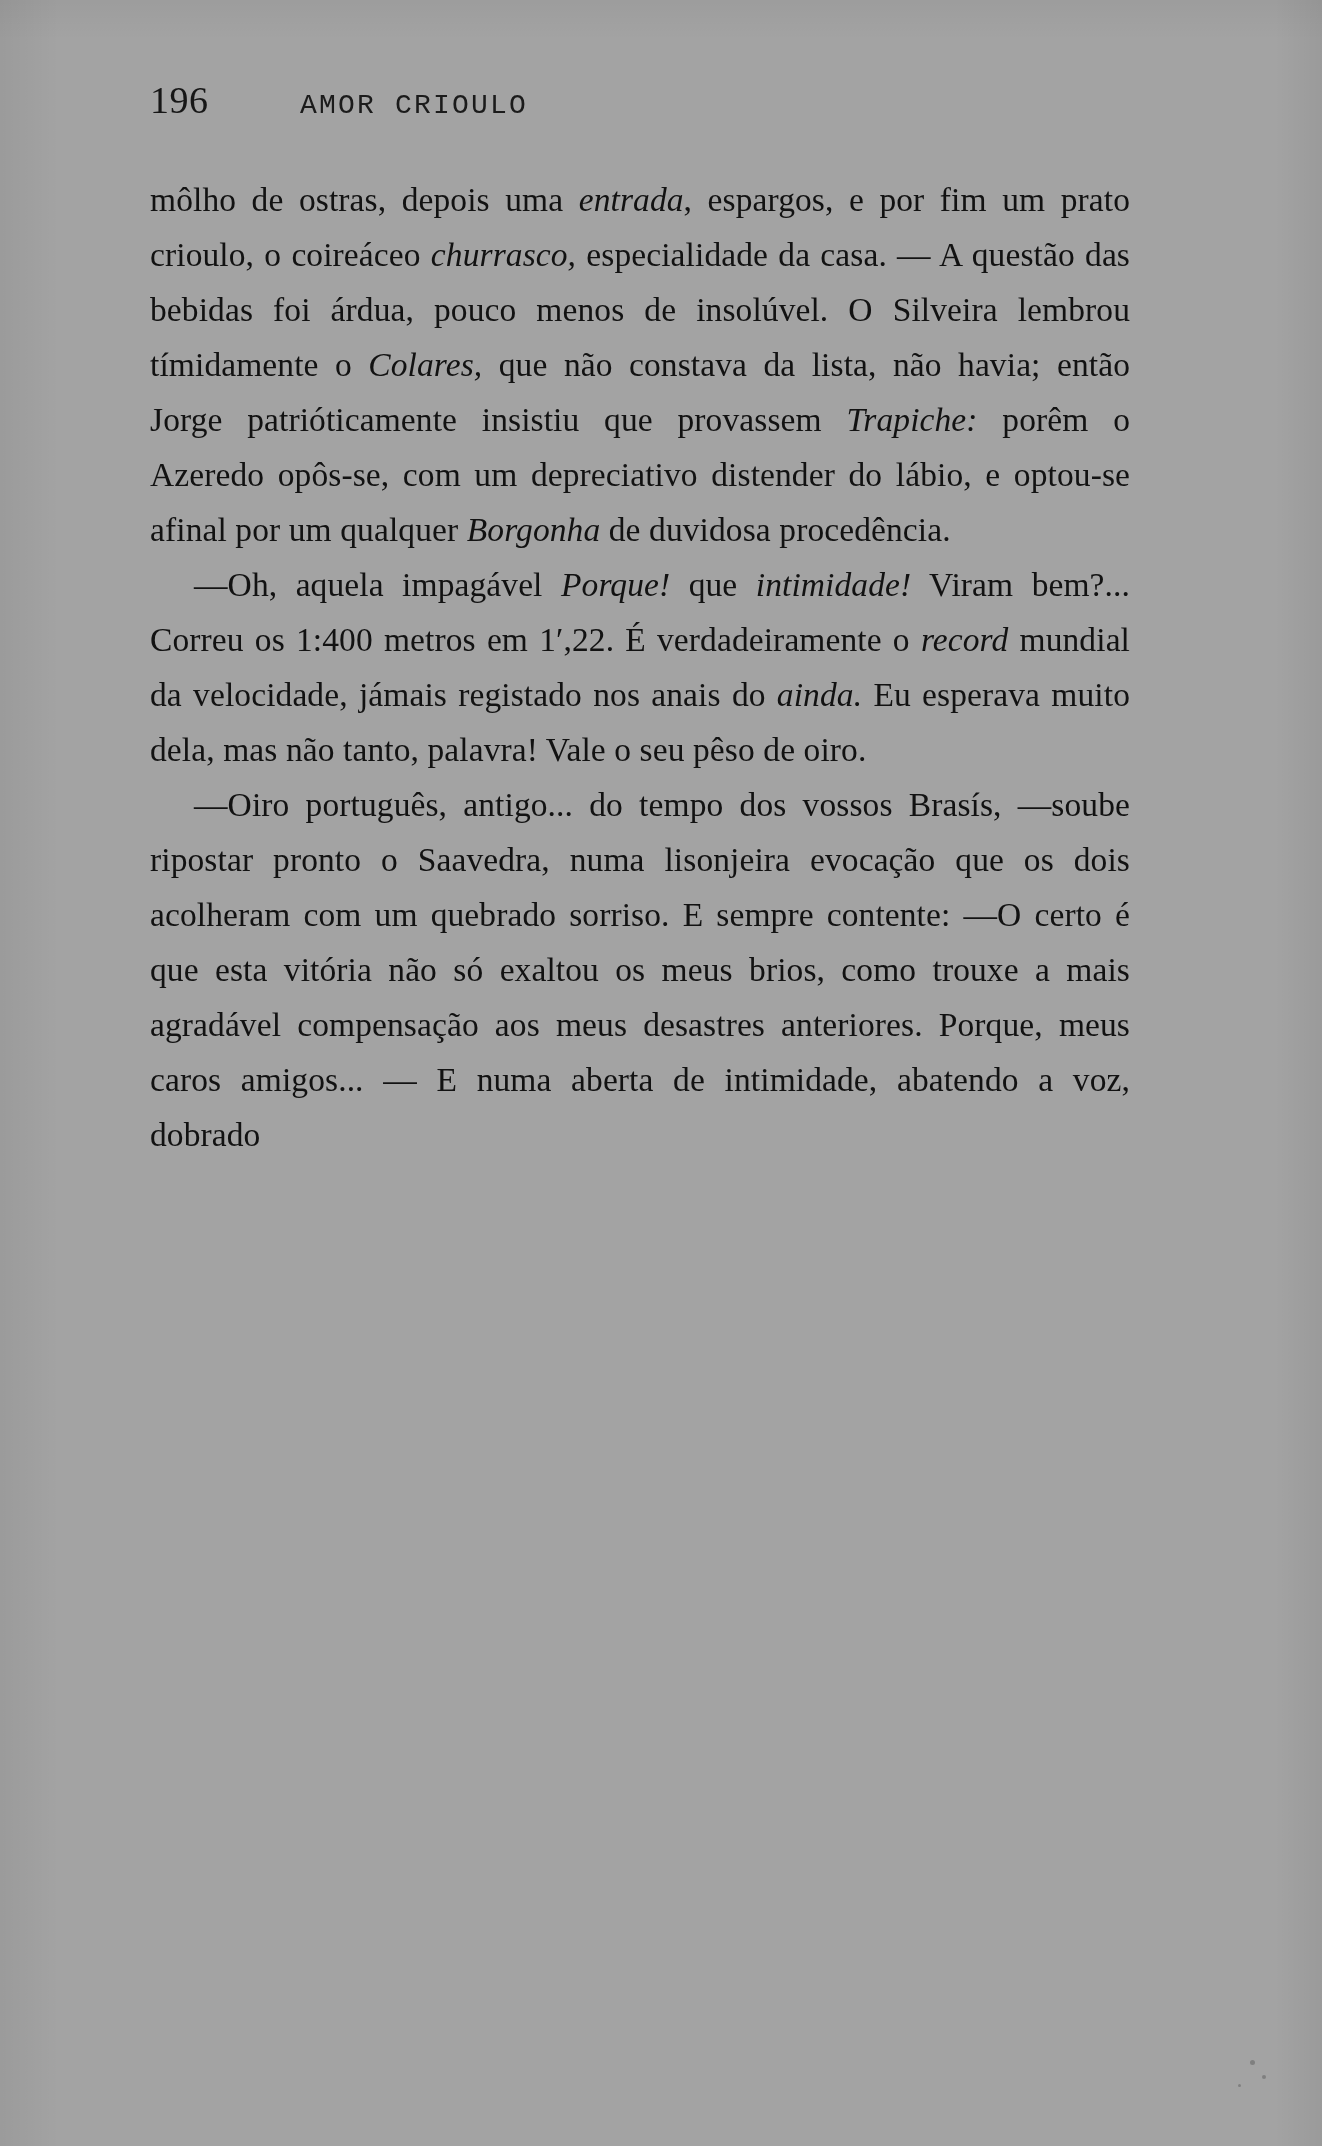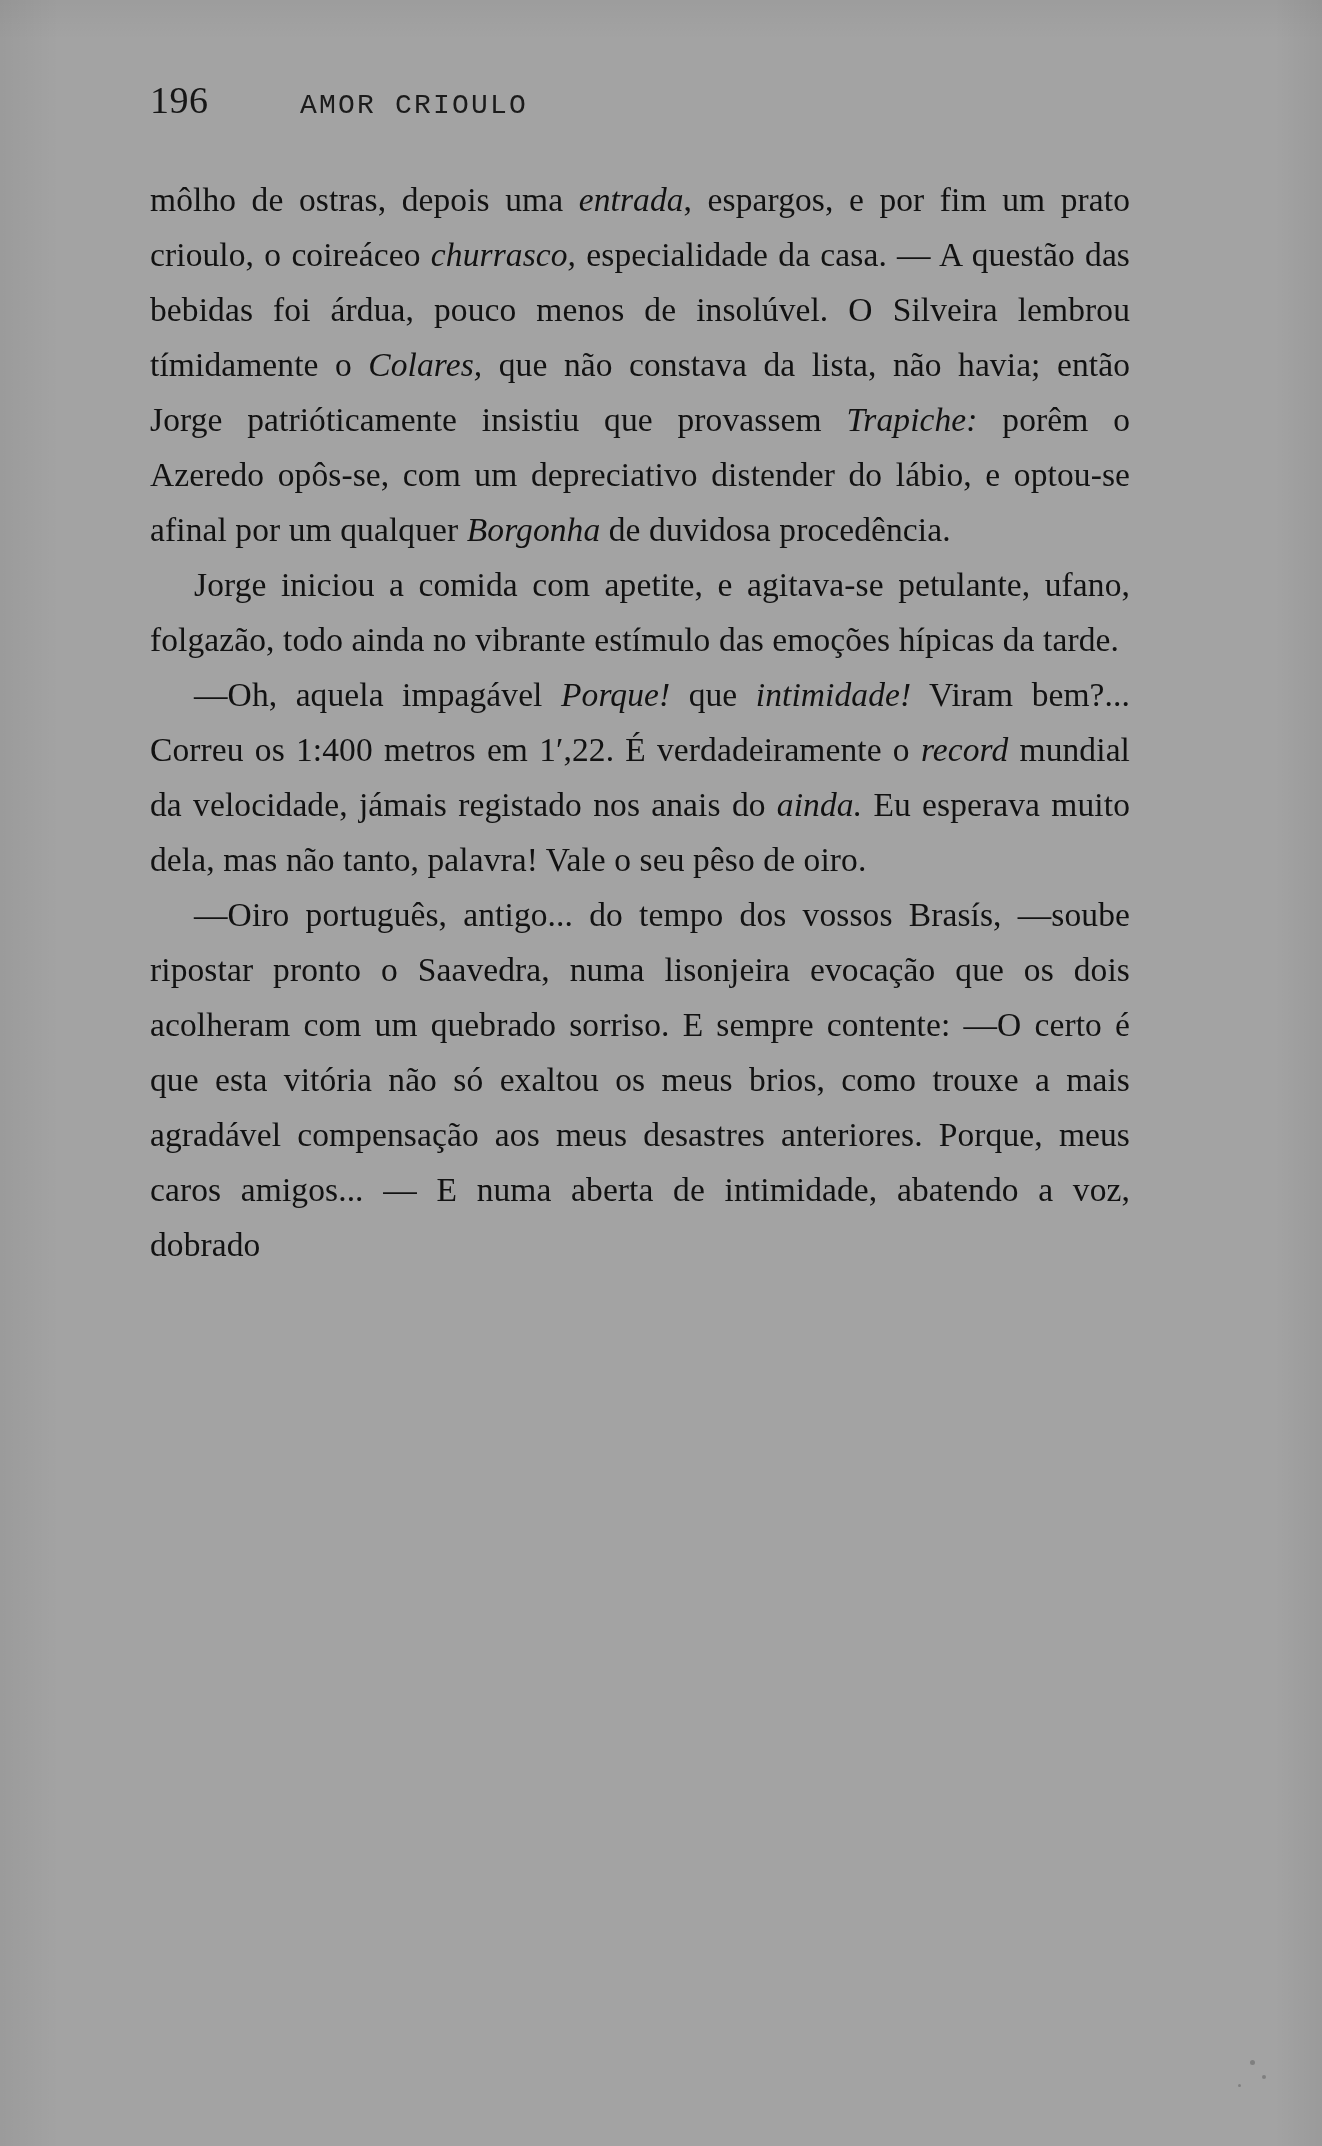--- a/index.html
+++ b/index.html
@@ -118,21 +118,20 @@
 
   <div class="content">
 
     <div class="header">
       <div class="folio">196</div>
       <div class="running-head">AMOR CRIOULO</div>
     </div>
 
     <div class="body-text">
       <p class="para noindent">môlho de ostras, depois uma <em>entrada</em>, espargos, e por fim um prato crioulo, o coireáceo <em>churrasco,</em> especialidade da casa. — A questão das bebidas foi árdua, pouco menos de insolúvel. O Silveira lembrou tímidamente o <em>Colares,</em> que não constava da lista, não havia; então Jorge patrióticamente insistiu que provassem <em>Trapiche:</em> porêm o Azeredo opôs-se, com um depreciativo distender do lábio, e optou-se afinal por um qualquer <em>Borgonha</em> de duvidosa procedência.</p>
-      <p class="para">Jorge iniciou a comida com apetite, e agitava-se petulante, ufano, folgazão, todo ainda no vibrante estímulo das emoções hípicas da tarde.</p>
       <p class="para">—Oh, aquela impagável <em>Porque!</em> que <em>intimidade!</em> Viram bem?... Correu os 1:400 metros em 1′,22. É verdadeiramente o <em>record</em> mundial da velocidade, jámais registado nos anais do <em>ainda.</em> Eu esperava muito dela, mas não tanto, palavra! Vale o seu pêso de oiro.</p>
       <p class="para">—Oiro português, antigo... do tempo dos vossos Brasís, —soube ripostar pronto o Saavedra, numa lisonjeira evocação que os dois acolheram com um quebrado sorriso. E sempre contente: —O certo é que esta vitória não só exaltou os meus brios, como trouxe a mais agradável compensação aos meus desastres anteriores. Porque, meus caros amigos... — E numa aberta de intimidade, abatendo a voz, dobrado</p>
     </div>
 
   </div>
 
   <div class="speckle" style="left:1250px; top:2060px; width:5px; height:5px;"></div>
   <div class="speckle" style="left:1262px; top:2075px; width:4px; height:4px;"></div>
   <div class="speckle" style="left:1238px; top:2084px; width:3px; height:3px;"></div>
 </div>

